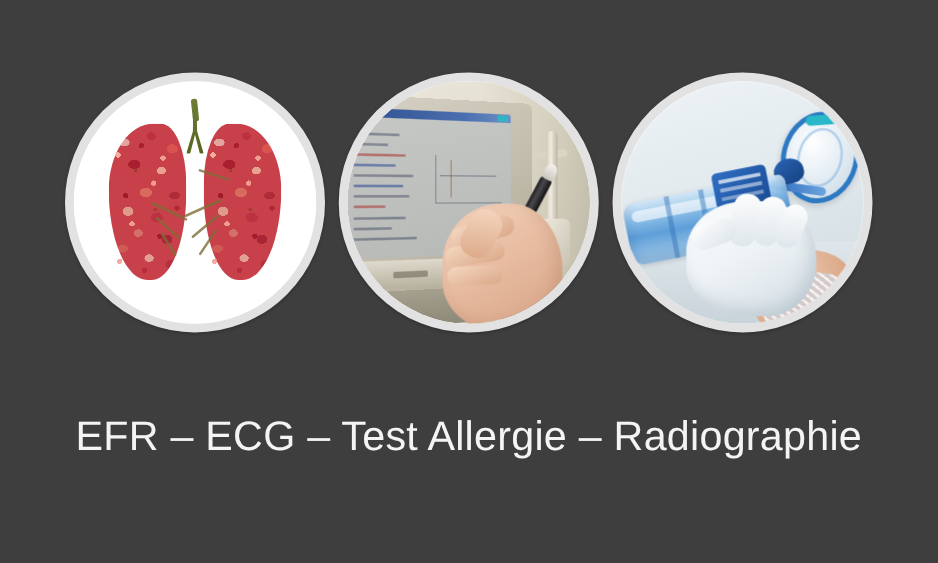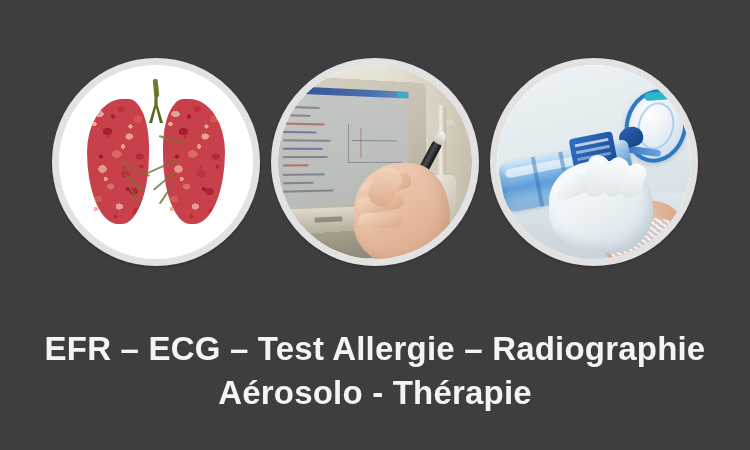--- a/index.html
+++ b/index.html
@@ -452,21 +452,21 @@
 
   
   .headline {
     position: absolute;
     top: 327px;
     left: 0;
     width: 750px;
     text-align: center;
     color: #f4f4f4;
     font-family: "Liberation Sans", sans-serif;
-    font-weight: 700;
+    font-weight: 400;
     font-size: 33px;
     line-height: 1.33;
     letter-spacing: 0.2px;
   }
   .headline-line {
     display: block;
     white-space: nowrap;
   }
 </style>
 </head>
@@ -569,16 +569,15 @@
           <div class="g-finger gf4"></div>
         </div>
       </div>
     </div>
 
   </div>
 
 
   <div class="headline">
     <span class="headline-line">EFR – ECG – Test Allergie – Radiographie</span>
-    <span class="headline-line">Aérosolo - Thérapie</span>
   </div>
 
 </div>
 
 </body></html>

